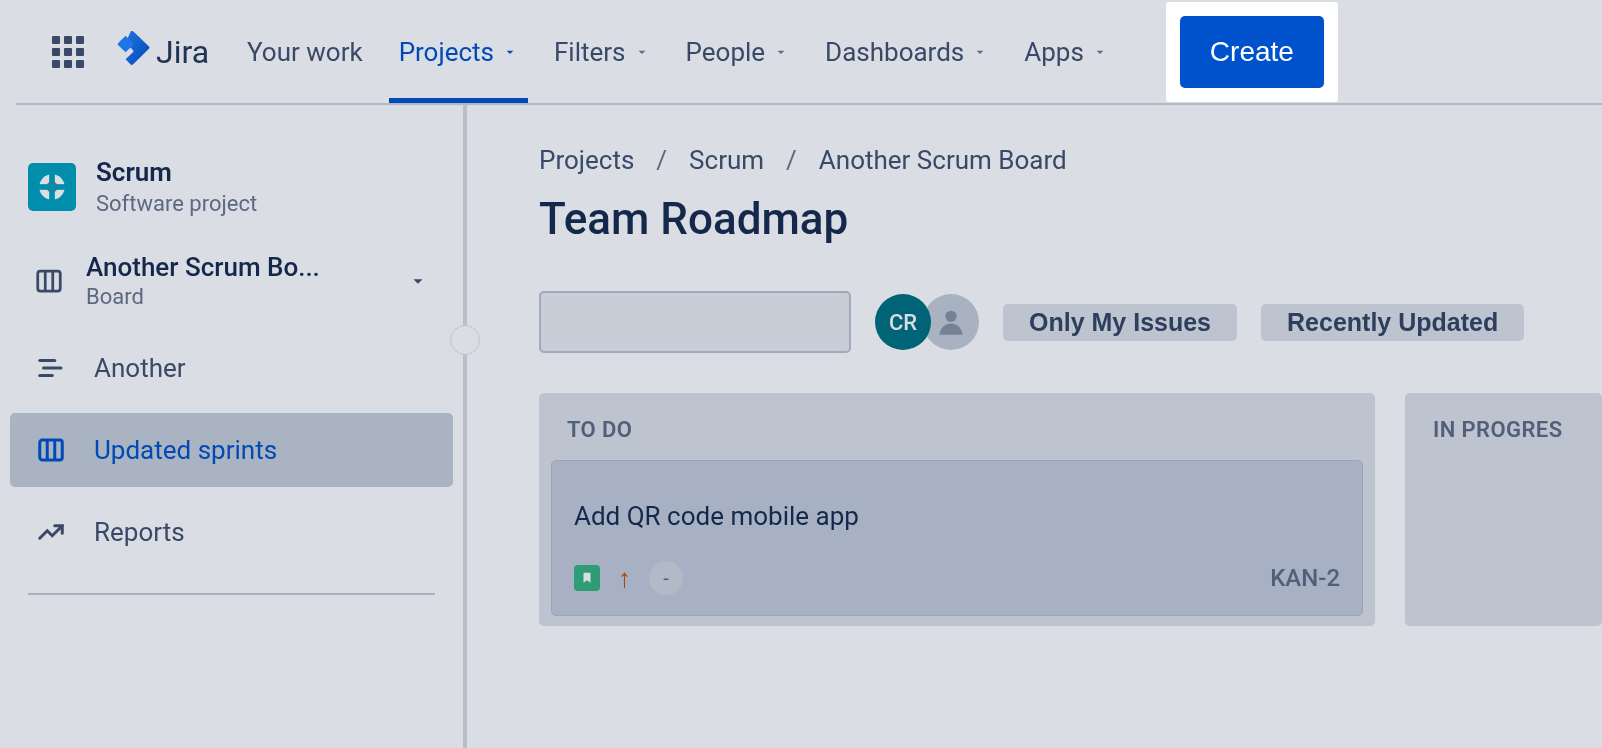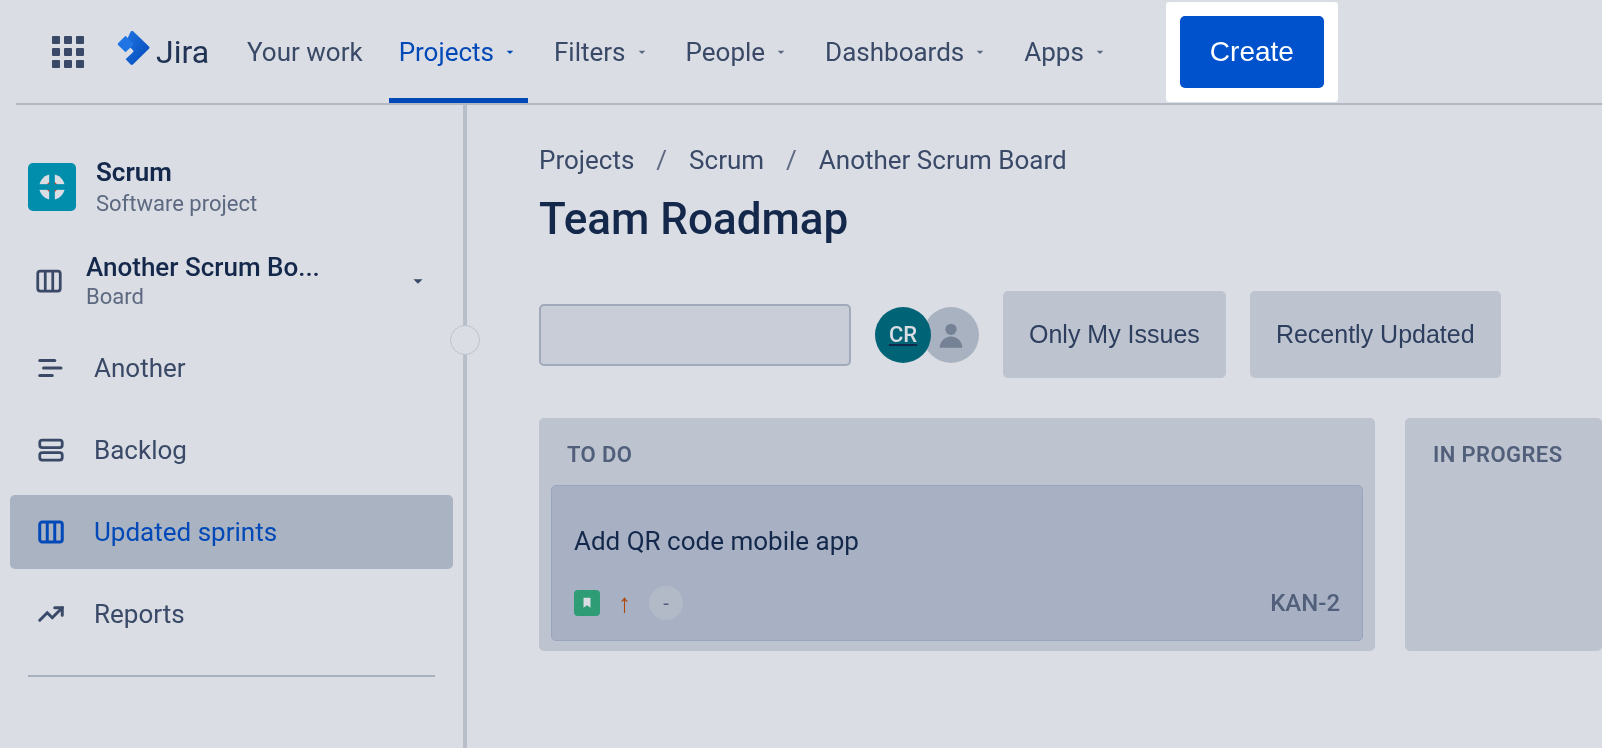--- a/index.html
+++ b/index.html
@@ -55,26 +55,26 @@
   .breadcrumbs { display:flex; align-items:center; gap:22px; font-size:26px; color:#42526E; }
   .crumb { color:#42526E; cursor:pointer; }
   .crumb-sep { color:#6B778C; }
   .page-title { font-size:44px; font-weight:500; color:#172B4D; margin-top: 18px; }
 
   .toolbar { display:flex; align-items:center; gap:24px; margin-top:46px; }
   .search-box { width:312px; height:62px; border:2px solid #bcc3cf; border-radius:5px; display:flex; align-items:center; padding:0 14px; background:#ebedf1; }
   .search-box input { flex:1; border:none; background:transparent; outline:none; font-size:22px; }
   .search-ico { color:#42526E; }
 
-  .avatar-group { display:flex; align-items:center;text-decoration:underline; }
+  .avatar-group { display:flex; align-items:center; }
   .avatar { width:56px; height:56px; border-radius:50%; display:flex; align-items:center; justify-content:center; font-size:22px; color:#fff; font-weight:500; }
   .avatar.cr { background:#00707f; z-index:2; }
   .avatar.unk { background:#c6cdd7; color:#7a869a; margin-left:-8px; z-index:1; }
 
-  .quick-filter { background:#dfe2e8; color:#344563; font-size:25px; padding: 29px 26px; border-radius:5px; cursor:pointer; border:none; }
+  .quick-filter { background:#dfe2e8; color:#344563; font-size:25px; padding: 4px 26px; border-radius:5px; cursor:pointer; border:none;font-weight:bold; }
 
   .columns { display:flex; gap:30px; margin-top:40px; }
   .col { background:#dde1e8; border-radius:5px; width:850px; padding: 20px 10px 10px 10px; }
   .col.in-progress { width: 200px; }
   .col-title { font-size:22px; font-weight:600; color:#5E6C84; letter-spacing:0.4px; padding: 4px 18px 18px 18px; }
 
   .card { background:#c3ccda; border:1px solid #b3bed0; border-radius:5px; padding: 40px 22px 20px 22px; margin: 0 2px; cursor:pointer; }
   .card-title { font-size:26px; color:#172B4D; }
   .card-meta { display:flex; align-items:center; gap:18px; margin-top:30px; }
   .story-ico { width:26px; height:26px; border-radius:4px; background:#36B37E; display:flex; align-items:center; justify-content:center; color:#fff; }
@@ -197,29 +197,20 @@
       <span class="sidebar-icon">
         <svg width="30" height="30" viewBox="0 0 24 24" fill="none" stroke="currentColor" stroke-width="2.4" stroke-linecap="round">
             <path d="M3 6h12"></path>
             <path d="M6 12h14"></path>
             <path d="M3 18h10"></path>
           </svg>
       </span>
       <span>Another</span>
     </div>
 
-    <div class="sidebar-item">
-      <span class="sidebar-icon">
-        <svg width="30" height="30" viewBox="0 0 24 24" fill="none" stroke="currentColor" stroke-width="2.2">
-            <rect x="3" y="4" width="18" height="6" rx="2"></rect>
-            <rect x="3" y="14" width="18" height="6" rx="2"></rect>
-          </svg>
-      </span>
-      <span>Backlog</span>
-    </div>
 
     <div class="sidebar-item is-active">
       <span class="sidebar-icon">
         <svg width="30" height="30" viewBox="0 0 24 24" fill="none" stroke="currentColor" stroke-width="2.4">
             <rect x="3" y="4" width="18" height="16" rx="2"></rect>
             <line x1="9" y1="4" x2="9" y2="20"></line>
             <line x1="15" y1="4" x2="15" y2="20"></line>
           </svg>
       </span>
       <span>Updated sprints</span>

